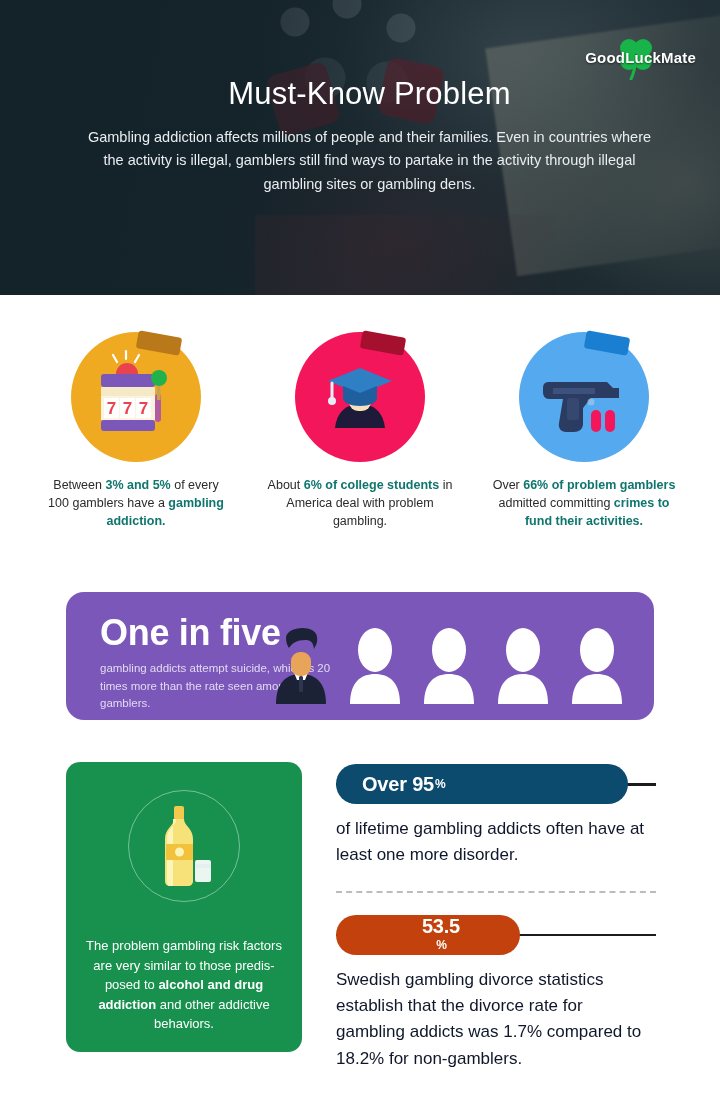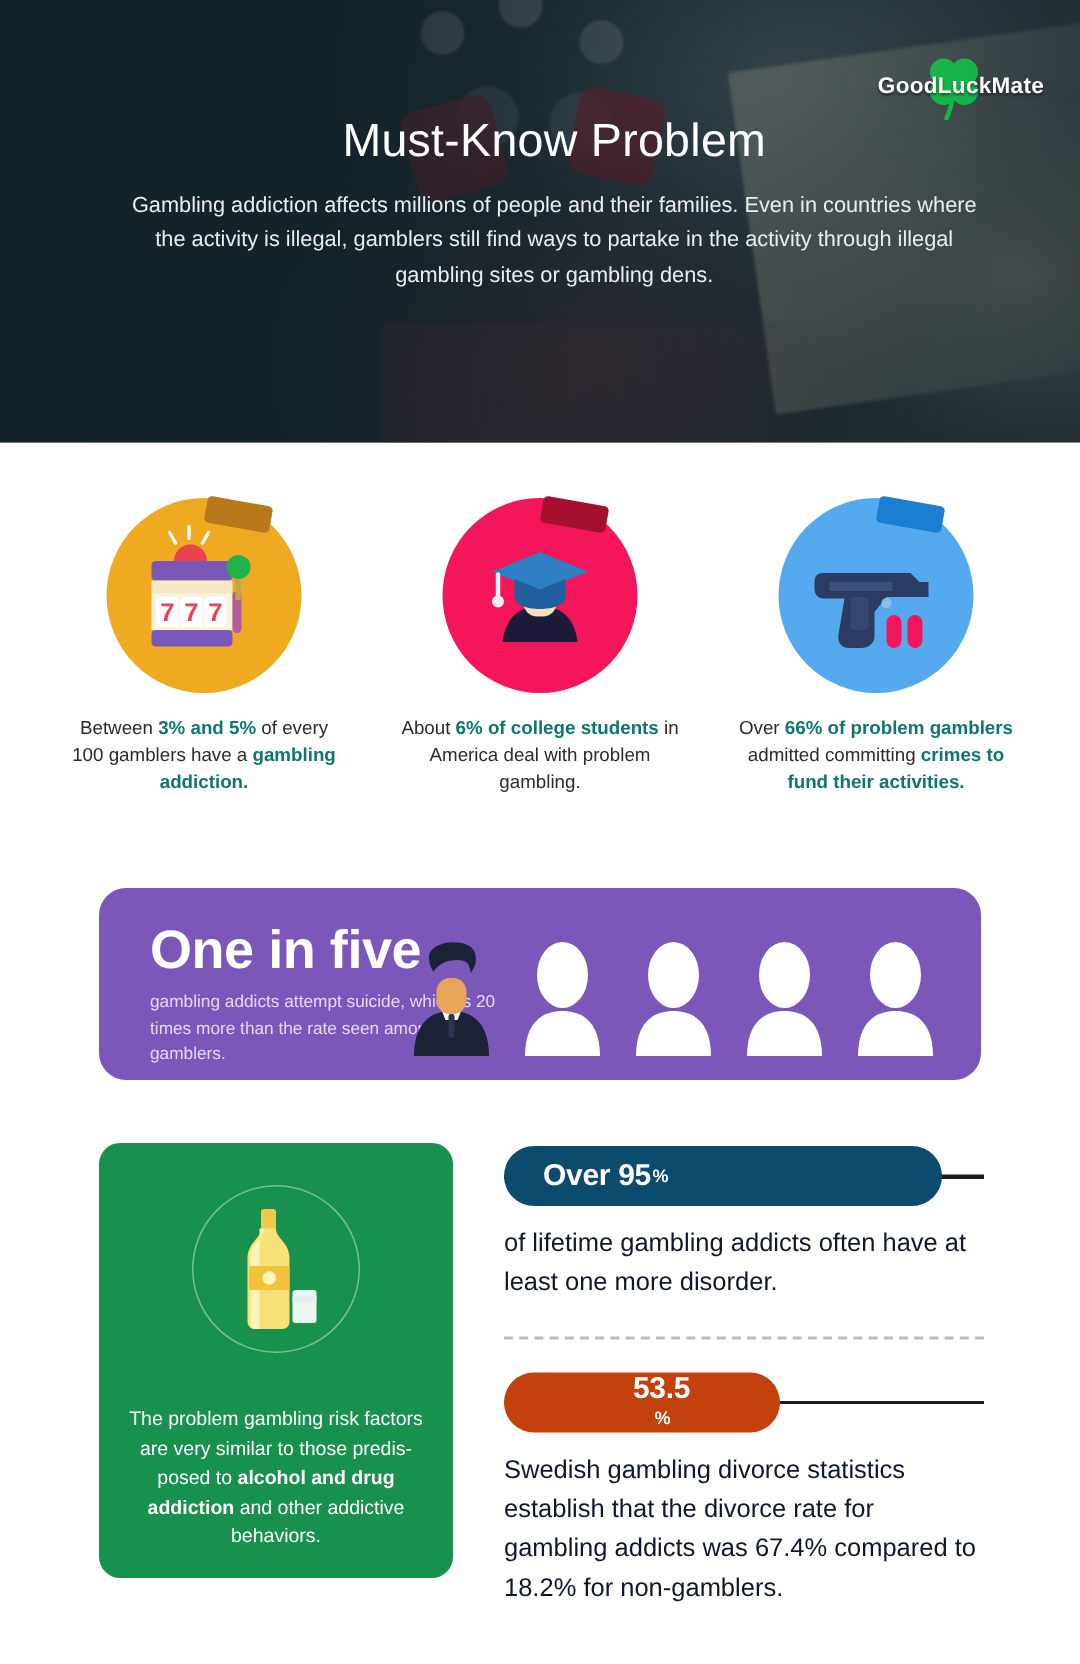--- a/index.html
+++ b/index.html
@@ -332,18 +332,18 @@
     <div class="dash"></div>
 
     <div>
       <div class="bar-row">
         <div class="bar-line"></div>
         <div class="pill pill-blue">
           <span>53.5</span>
             <span class="pct">%</span>
         </div>
       </div>
-      <div class="bar-cap">Swedish gambling divorce statistics establish that the divorce rate for gambling addicts was 67.4% compared to 18.2% for non-gamblers.</div>
+      <div class="bar-cap">Swedish gambling divorce statistics establish that the divorce rate for gambling addicts was 1.7% compared to 18.2% for non-gamblers.</div>
     </div>
 
   </div>
 
 </div>
 
 </body></html>

